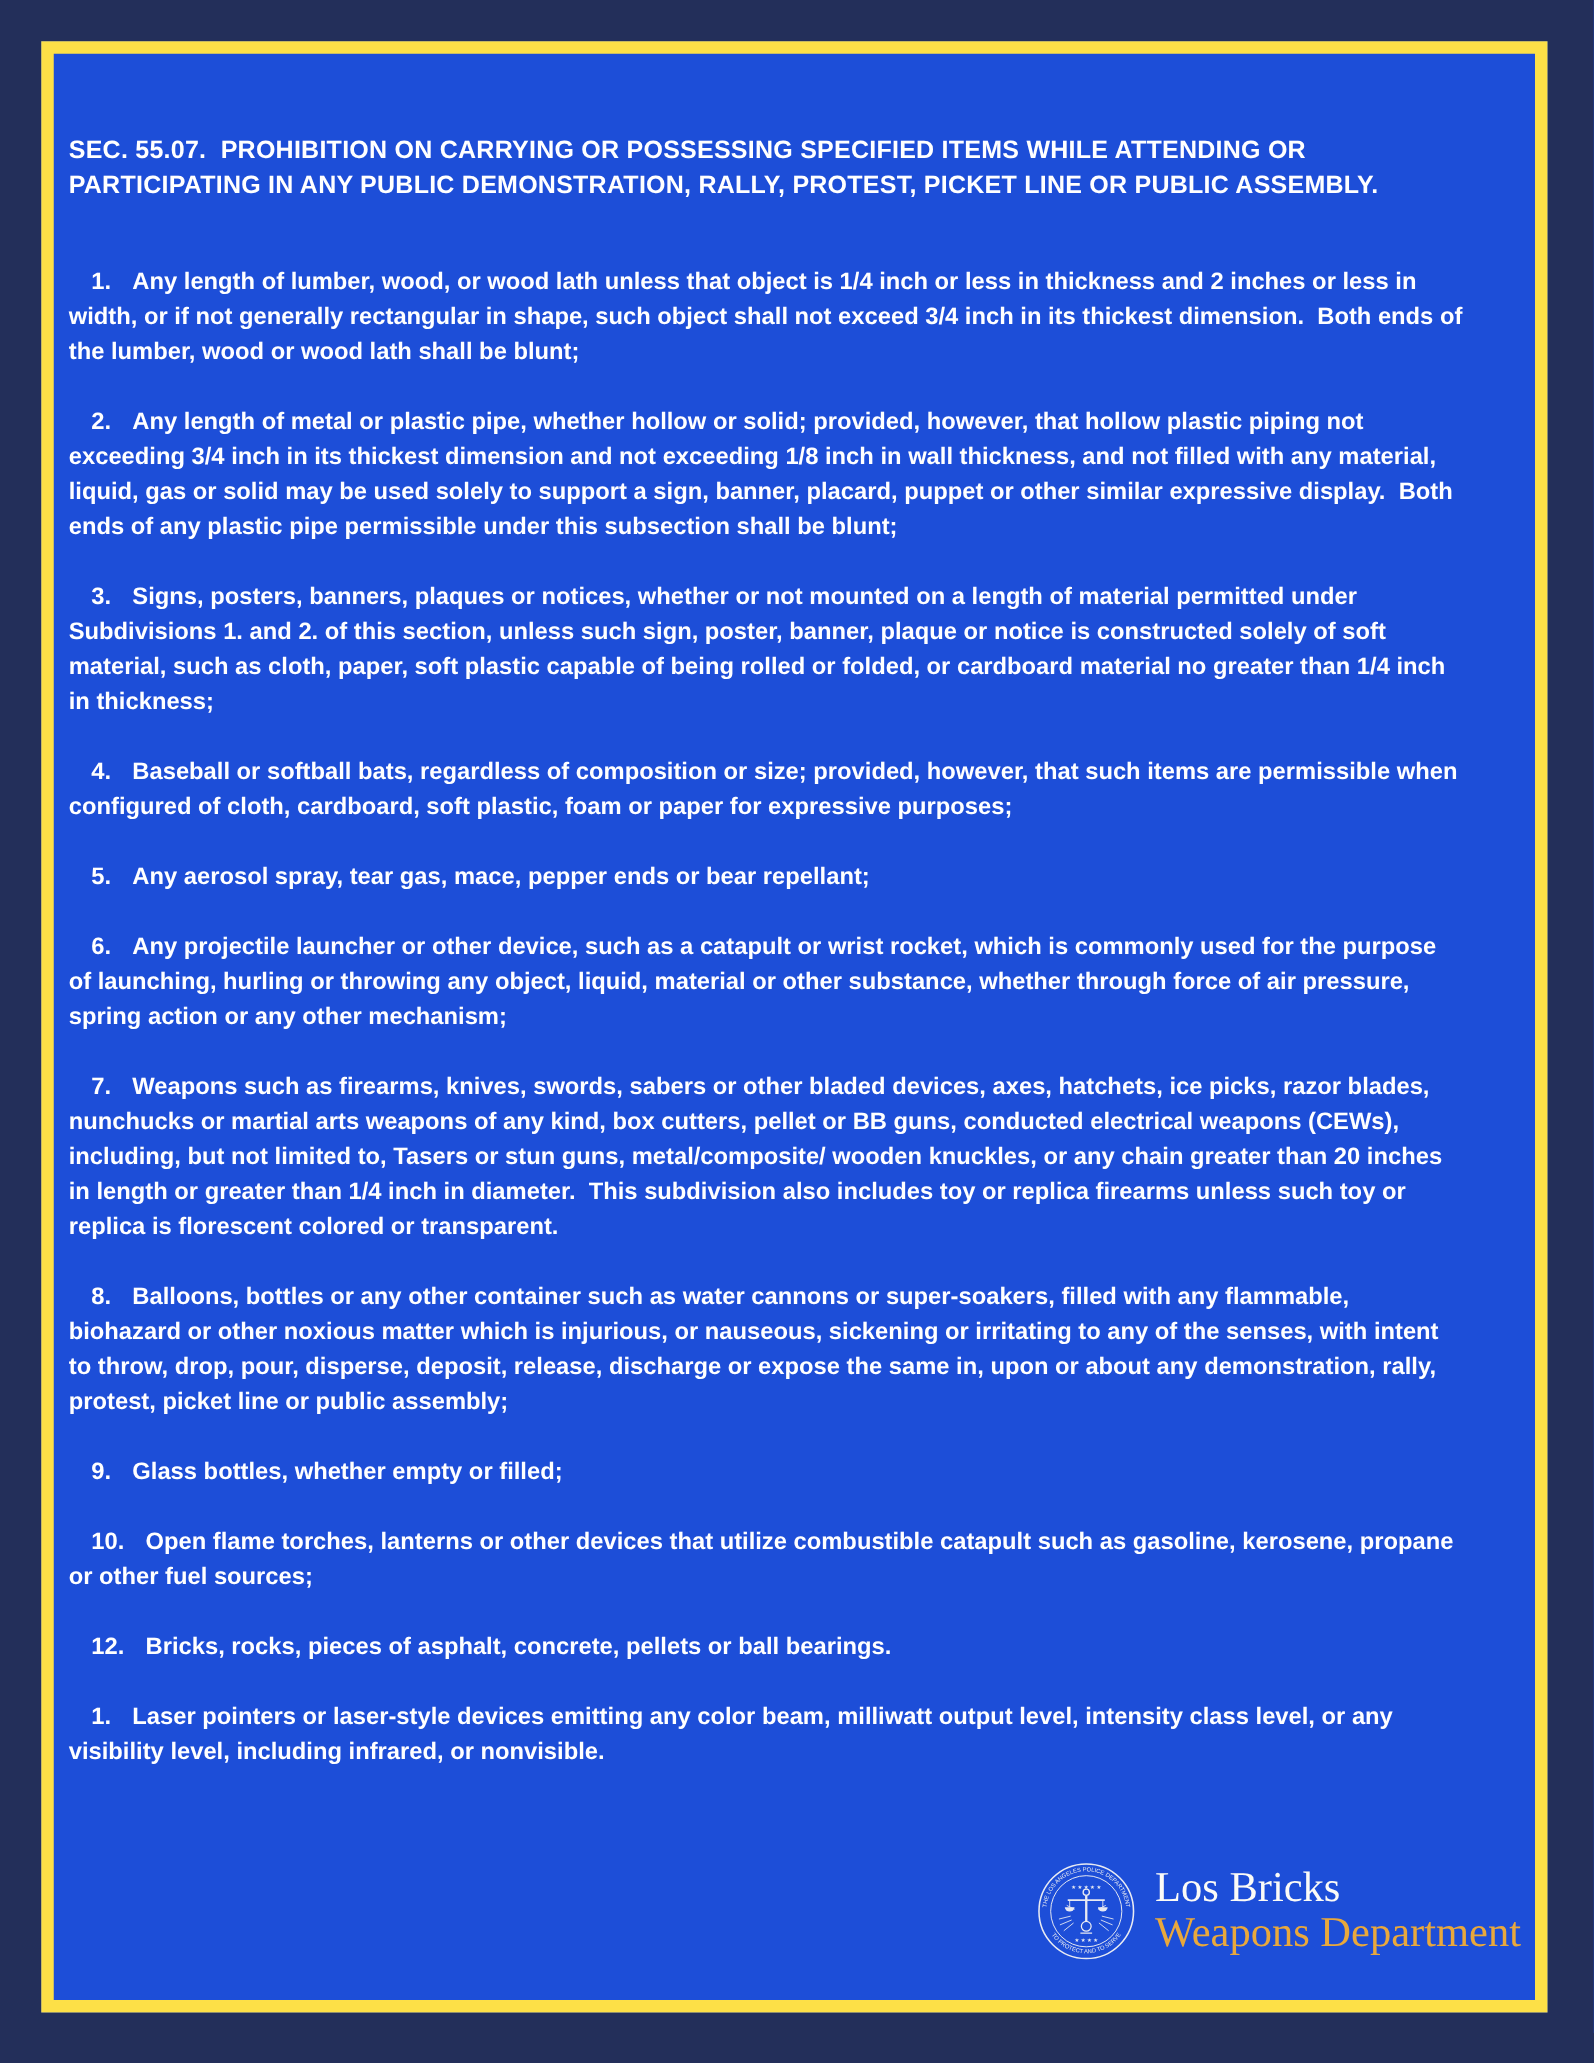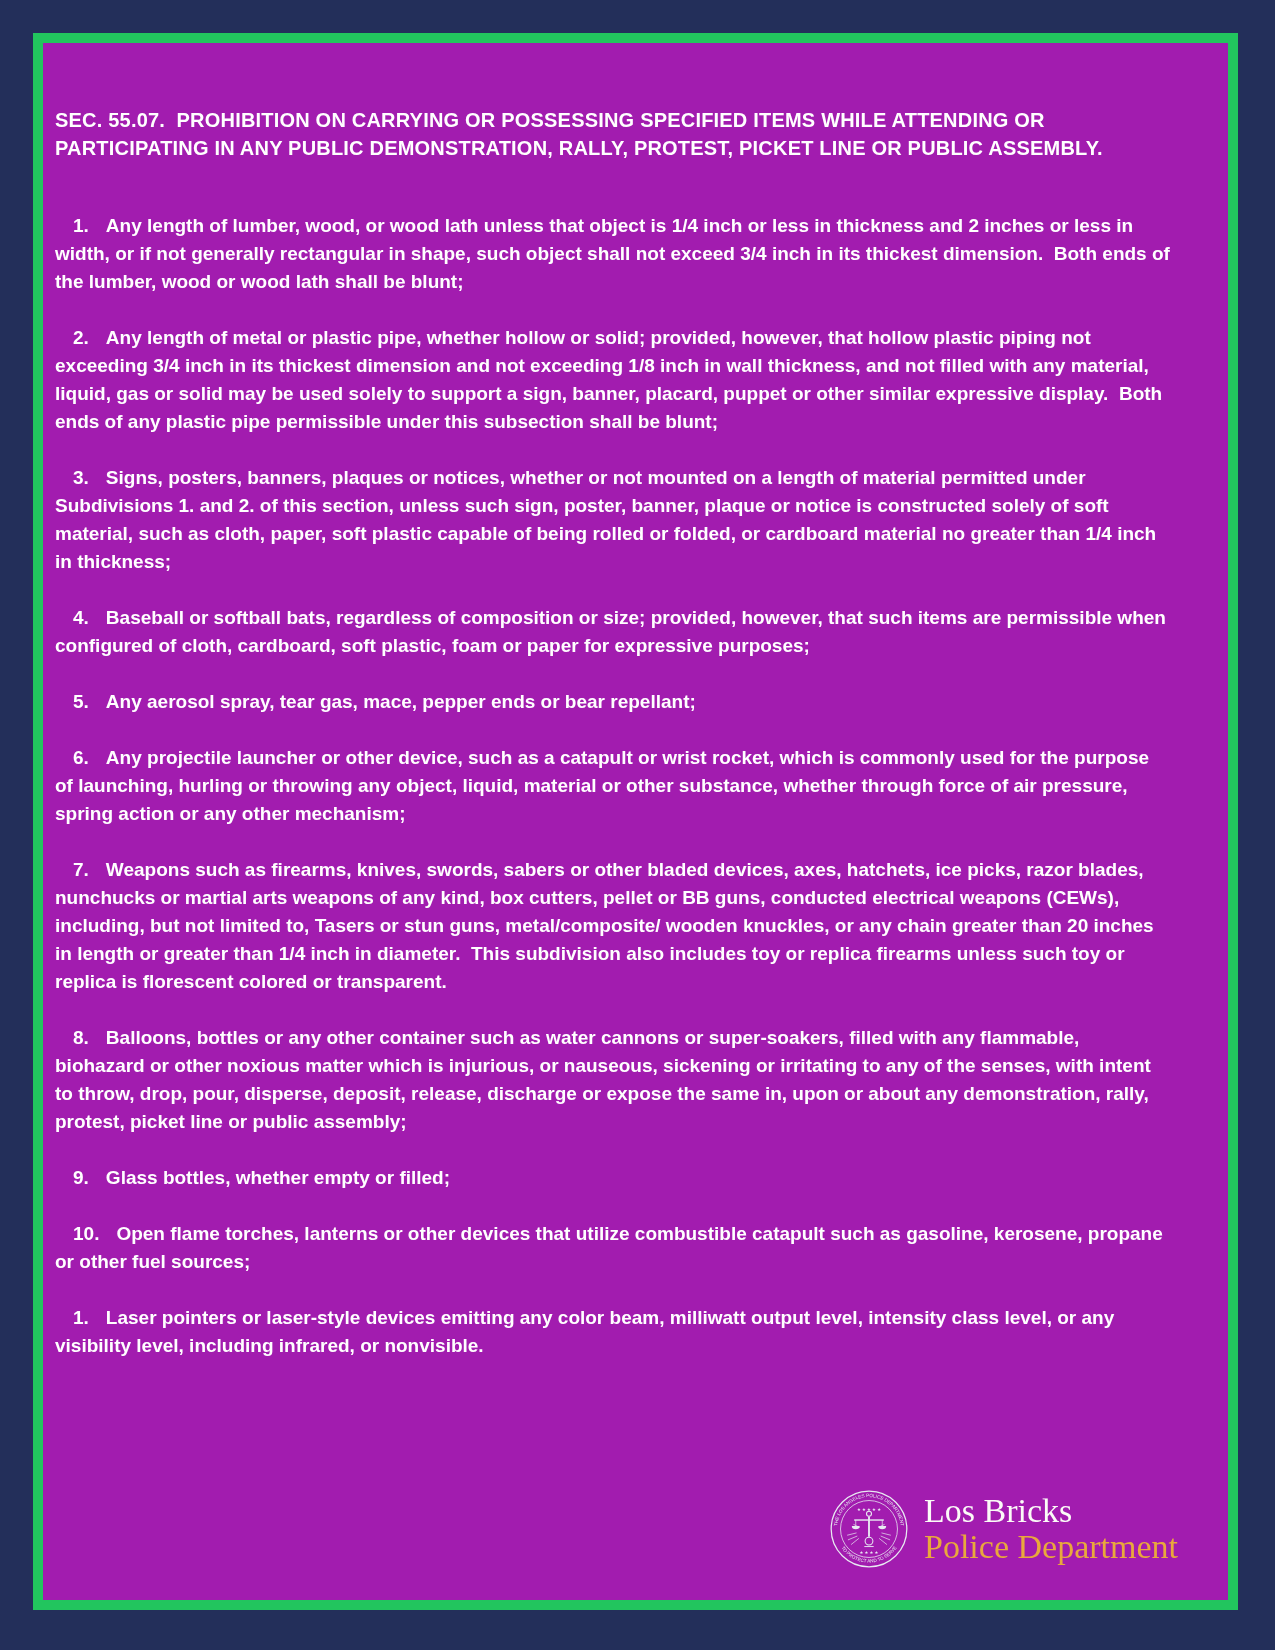--- a/index.html
+++ b/index.html
@@ -13,22 +13,22 @@
     background: #232F5A;
     font-family: "Liberation Sans", sans-serif;
     overflow: hidden;
   }
   .frame {
     position: absolute;
     left: 33px;
     top: 33px;
     right: 37px;
     bottom: 40px;
-    border: 10px solid #22c55e;
-    background: #a21caf;
+    border: 10px solid #fde047;
+    background: #1d4ed8;
   }
   .content {
     padding: 63px 58px 0 12px;
     color: #FFFFFF;
   }
   .title {
     font-size: 20px;
     line-height: 28px;
     font-weight: bold;
     margin: 0 0 50px 0;
@@ -102,20 +102,21 @@
 
           <p class="para"><span class="num">7.</span><span class="ptext">Weapons such as firearms, knives, swords, sabers or other bladed devices, axes, hatchets, ice picks, razor blades, nunchucks or martial arts weapons of any kind, box cutters, pellet or BB guns, conducted electrical weapons (CEWs), including, but not limited to, Tasers or stun guns, metal/composite/ wooden knuckles, or any chain greater than 20 inches in length or greater than 1/4 inch in diameter.  This subdivision also includes toy or replica firearms unless such toy or replica is florescent colored or transparent.</span></p>
 
           <p class="para"><span class="num">8.</span><span class="ptext">Balloons, bottles or any other container such as water cannons or super-soakers, filled with any flammable, biohazard or other noxious matter which is injurious, or nauseous, sickening or irritating to any of the senses, with intent to throw, drop, pour, disperse, deposit, release, discharge or expose the same in, upon or about any demonstration, rally, protest, picket line or public assembly;</span></p>
 
           <p class="para"><span class="num">9.</span><span class="ptext">Glass bottles, whether empty or filled;</span></p>
 
           <p class="para"><span class="num">10.</span><span class="ptext">Open flame torches, lanterns or other devices that utilize combustible catapult such as gasoline, kerosene, propane or other fuel sources;</span></p>
 
 
+          <p class="para"><span class="num">12.</span><span class="ptext">Bricks, rocks, pieces of asphalt, concrete, pellets or ball bearings.</span></p>
 
           <p class="para"><span class="num">1.</span><span class="ptext">Laser pointers or laser-style devices emitting any color beam, milliwatt output level, intensity class level, or any visibility level, including infrared, or nonvisible.</span></p>
         </div>
 
     </div>
 
     <div class="logo">
       <svg class="seal-svg" viewBox="0 0 100 100" xmlns="http://www.w3.org/2000/svg">
         <defs>
           <path id="arcTop" d="M 9,50 A 41,41 0 0 1 91,50"></path>
@@ -153,17 +154,17 @@
           <line x1="33" y1="38.5" x2="33" y2="46" stroke-width="0.9"></line>
           <line x1="67" y1="38.5" x2="67" y2="46" stroke-width="0.9"></line>
           <path d="M 28,46 A 5,4.2 0 0 0 38,46 Z" fill="#E8EAF2" stroke="none"></path>
           <path d="M 62,46 A 5,4.2 0 0 0 72,46 Z" fill="#E8EAF2" stroke="none"></path>
           <circle cx="50" cy="65.5" r="5" stroke-width="1.3"></circle>
           <line x1="44" y1="72.5" x2="56" y2="72.5" stroke-width="1.2"></line>
         </g>
       </svg>
       <div class="wordmark">
         <div class="wm-line1">Los Bricks</div>
-        <div class="wm-line2">Police Department</div>
+        <div class="wm-line2">Weapons Department</div>
       </div>
     </div>
   </div>
 </div>
 
 </body></html>

